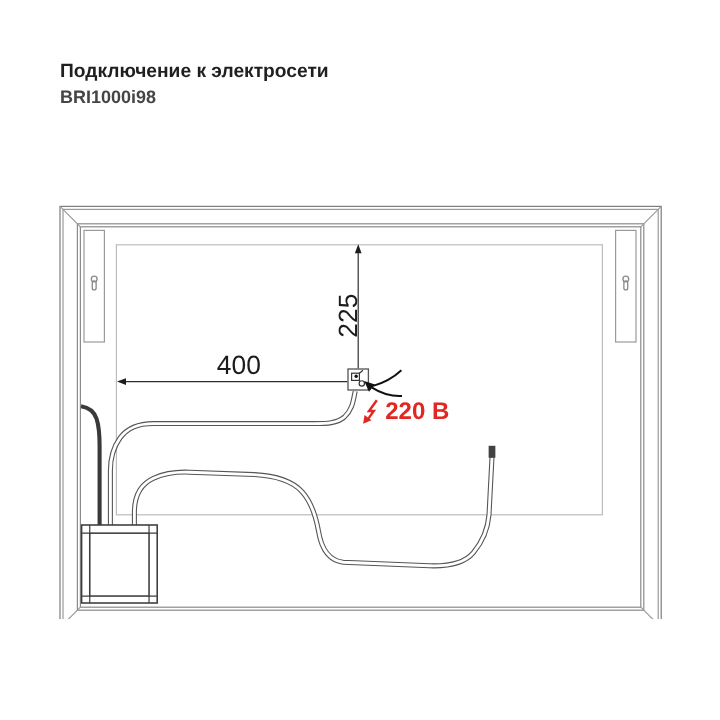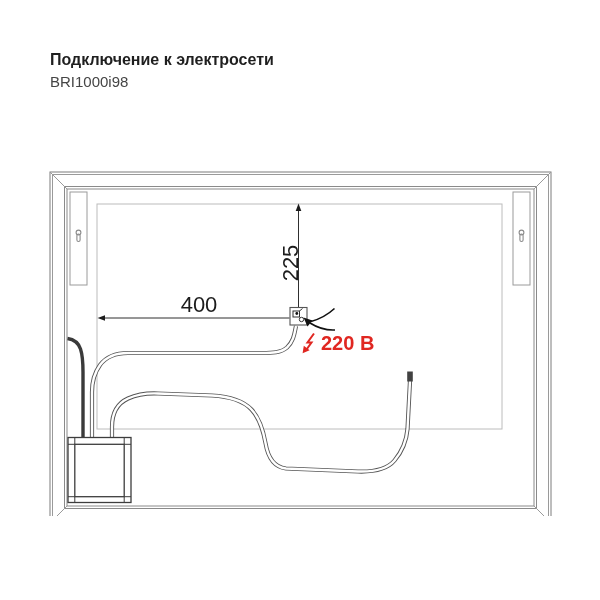--- a/index.html
+++ b/index.html
@@ -1,19 +1,19 @@
 <!DOCTYPE html>
 <html><head>
 <meta charset="utf-8">
 <style>
   html,body{margin:0;padding:0;background:#fff;}
   .stage{position:relative;width:600px;height:516px;background:#fff;overflow:hidden;
          font-family:"Liberation Sans", sans-serif;}
   .title{position:absolute;left:50px;top:51px;font-size:16px;font-weight:700;color:#1f1f1f;}
-  .model{position:absolute;left:50px;top:73px;font-size:15px;font-weight:400;color:#454545;}
+  .model{position:absolute;left:50px;top:73px;font-size:15px;font-weight:700;color:#454545;}
   svg{position:absolute;left:0;top:0;}
   svg text{font-family:"Liberation Sans", sans-serif;}
   .dimtext{font-size:22px;fill:#1c1c1c;}
   .redtext{font-size:20px;font-weight:700;fill:#e02721;}
 </style>
 </head>
 <body>
 
 <div class="stage">
 

